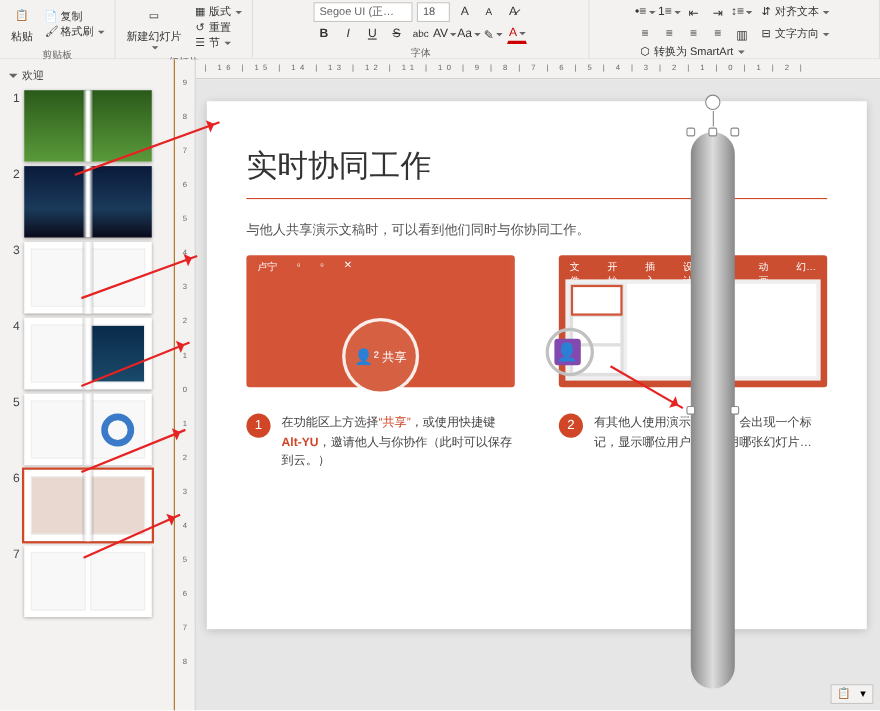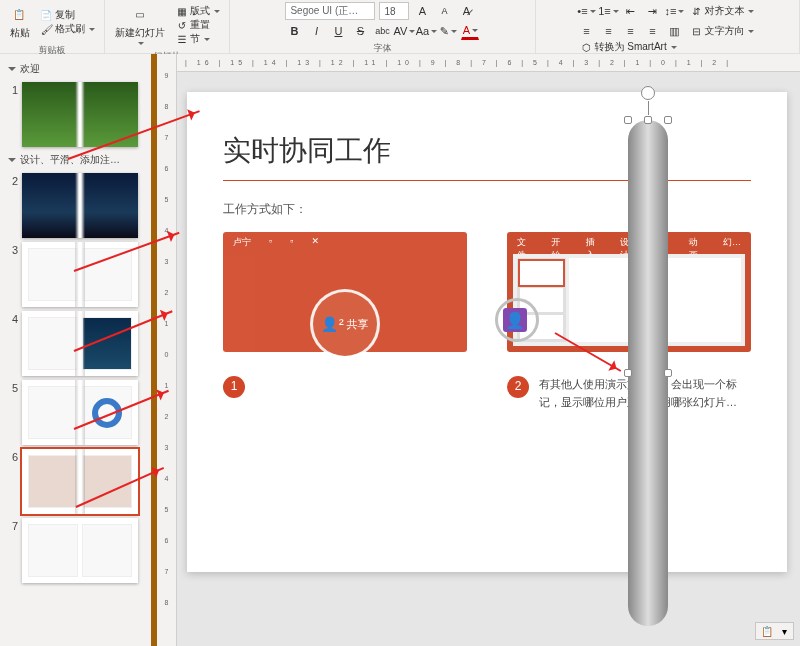--- a/index.html
+++ b/index.html
@@ -14,40 +14,40 @@
 .ribbon-small { height: 14px; display: flex; align-items: center; gap: 2px; font-size: 10px; padding: 0 3px; color: #333; }
 .ribbon-small .icon { width: 12px; height: 12px; display: inline-flex; align-items: center; justify-content: center; }
 .dropdown-arrow::after { content: ""; display: inline-block; border: 3px solid transparent; border-top-color: #666; margin-left: 2px; transform: translateY(2px); }
 
 .font-name { width: 90px; height: 18px; border: 1px solid #c8c6c4; background: #fff; font-size: 10px; padding: 1px 4px; color: #666; }
 .font-size { width: 30px; height: 18px; border: 1px solid #c8c6c4; background: #fff; font-size: 10px; padding: 1px 4px; text-align: left; }
 .icon-btn { width: 18px; height: 18px; border: 1px solid transparent; display: inline-flex; align-items: center; justify-content: center; font-size: 11px; color: #333; }
 
 .main { display: flex; height: 592px; }
 
-.thumbs { width: 157px; background: #f3f2f1; border-right: 6px solid #a16207; overflow-y: auto; padding: 4px 0; }
+.thumbs { width: 170px; background: #f3f2f1; border-right: 1px solid #a16207; overflow-y: auto; padding: 4px 0; }
 .section-hdr { display: flex; align-items: center; font-size: 10px; color: #444; padding: 4px 8px; gap: 4px; }
 .section-hdr::before { content: ""; border: 4px solid transparent; border-top-color: #666; transform: translateY(2px); }
 .thumb-row { display: flex; align-items: flex-start; padding: 2px 6px; gap: 4px; }
 .thumb-num { width: 12px; font-size: 11px; color: #444; text-align: right; padding-top: 2px; }
 .thumb { width: 116px; height: 65px; background: #fff; box-shadow: 0 1px 3px rgba(0,0,0,.3); position: relative; overflow: hidden; }
 .thumb.sel { outline: 2px solid #d04626; }
 .thumb .tear { position: absolute; left: 53px; top: -2px; width: 10px; height: 70px; background: linear-gradient(to right, rgba(0,0,0,.15), #fff 40%, #fff 60%, rgba(0,0,0,.15)); }
 .thumb.forest { background: linear-gradient(#2a5a1a, #5a9a3a); }
 .thumb.night { background: linear-gradient(#0a1a3a, #1a3a5a 60%, #0a0a1a); }
 .thumb.doc-a { background: #fff; }
 .thumb-doc-inner { position: absolute; left: 6px; top: 6px; right: 6px; bottom: 6px; display: flex; gap: 4px; }
 .thumb-doc-col { flex: 1; background: #f8f8f8; border: 1px solid #eee; }
 
 .vruler { width: 20px; background: #f3f2f1; border-right: 1px solid #d0cfce; position: relative; font-size: 7px; color: #666; }
 .vruler-tick { position: absolute; left: 0; width: 100%; text-align: center; }
 .hruler-wrap { flex: 1; display: flex; flex-direction: column; }
 .hruler { height: 18px; background: #f3f2f1; border-bottom: 1px solid #d0cfce; font-size: 7px; color: #666; position: relative; display: flex; align-items: center; padding-left: 8px; letter-spacing: 4px; }
 
-.canvas { flex: 1; background: #e6e6e6; position: relative; overflow: hidden; padding: 20px 0 0 10px; }
+.canvas { flex: 1; background: #e6e6e6; position: relative; overflow: hidden; padding: 20px 12px 0 10px; }
 .slide { width: 600px; height: 480px; background: #fff; box-shadow: 0 2px 8px rgba(0,0,0,.2); padding: 40px 36px; position: relative; }
 .slide h1 { font-size: 28px; color: #333; font-weight: 400; margin-bottom: 8px; }
 .hr { height: 1px; background: #d04626; margin: 10px 0 20px; }
 .slide p { font-size: 12px; color: #555; margin-bottom: 14px; }
 
 .two-col { display: flex; gap: 40px; margin-top: 10px; }
 .col { flex: 1; }
 .shot-box { height: 120px; background: #d04626; border-radius: 3px; position: relative; margin-bottom: 24px; opacity: .92; }
 .shot-box.b { background: #c84020; }
 .shot-labels { display:flex; gap:18px; font-size:9px; color:#fff; padding:4px 10px; }
@@ -177,21 +177,20 @@
 
 <div class="main">
   <div class="thumbs">
     <div class="section-hdr">欢迎</div>
     <div class="thumb-row">
         <div class="thumb-num">1</div>
         <div class="thumb forest">
           <div class="tear"></div>
         </div>
       </div>
-    <div class="section-hdr">设计、平滑、添加注…</div>
     <div class="thumb-row">
         <div class="thumb-num">2</div>
         <div class="thumb night">
           <div class="tear"></div>
         </div>
       </div>
     <div class="thumb-row">
         <div class="thumb-num">3</div>
         <div class="thumb doc-a">
           <div class="thumb-doc-inner">
@@ -264,38 +263,39 @@
       <div class="vruler-tick" style="top: 514px;">7</div>
       <div class="vruler-tick" style="top: 545px;">8</div>
     </div>
 
   <div class="hruler-wrap">
     <div class="hruler">| 16 | 15 | 14 | 13 | 12 | 11 | 10 | 9 | 8 | 7 | 6 | 5 | 4 | 3 | 2 | 1 | 0 | 1 | 2 |</div>
     <div class="canvas">
       <div class="slide">
         <h1>实时协同工作</h1>
         <div class="hr"></div>
-        <p>工作方式如下：</p>
+        <p>与他人共享演示文稿时，可以看到他们同时与你协同工作。</p>
 
         <div class="two-col">
           <div class="col">
             <div class="shot-box">
               <div class="shot-labels">
                   <span>卢宁</span>
                   <span>▫</span>
                   <span>▫</span>
                   <span>✕</span>
                 </div>
               <div class="share-badge">
                   <span style="font-size:14px">👤²</span>
                   <span>共享</span>
                 </div>
             </div>
             <div class="step">
               <div class="step-num">1</div>
+              <div><span>在功能区上方选择</span><span class="hl">“共享”</span><span>，或使用快捷键 </span><span class="alt-key">Alt-YU</span><span>，邀请他人与你协作（此时可以保存到云。）</span></div>
             </div>
           </div>
           <div class="col">
             <div class="shot-box b">
               <div class="shot-labels" id="shot-b-tabs">
                   <span>文件</span>
                   <span>开始</span>
                   <span>插入</span>
                   <span>设计</span>
                   <span>切换</span>

